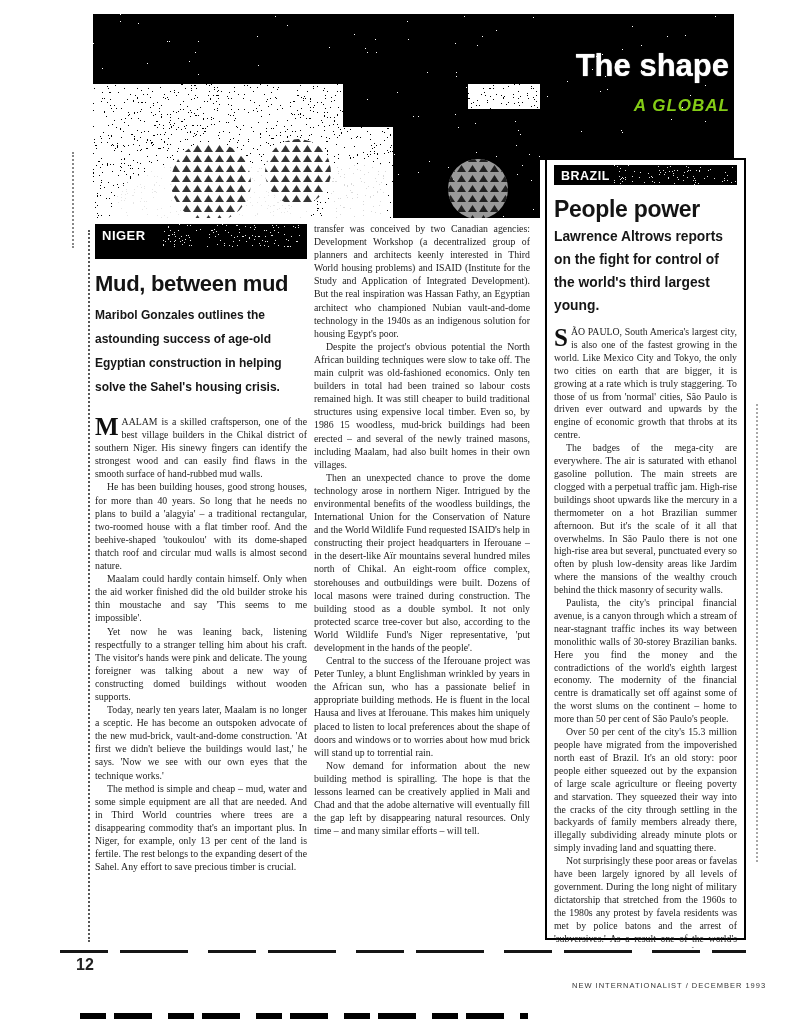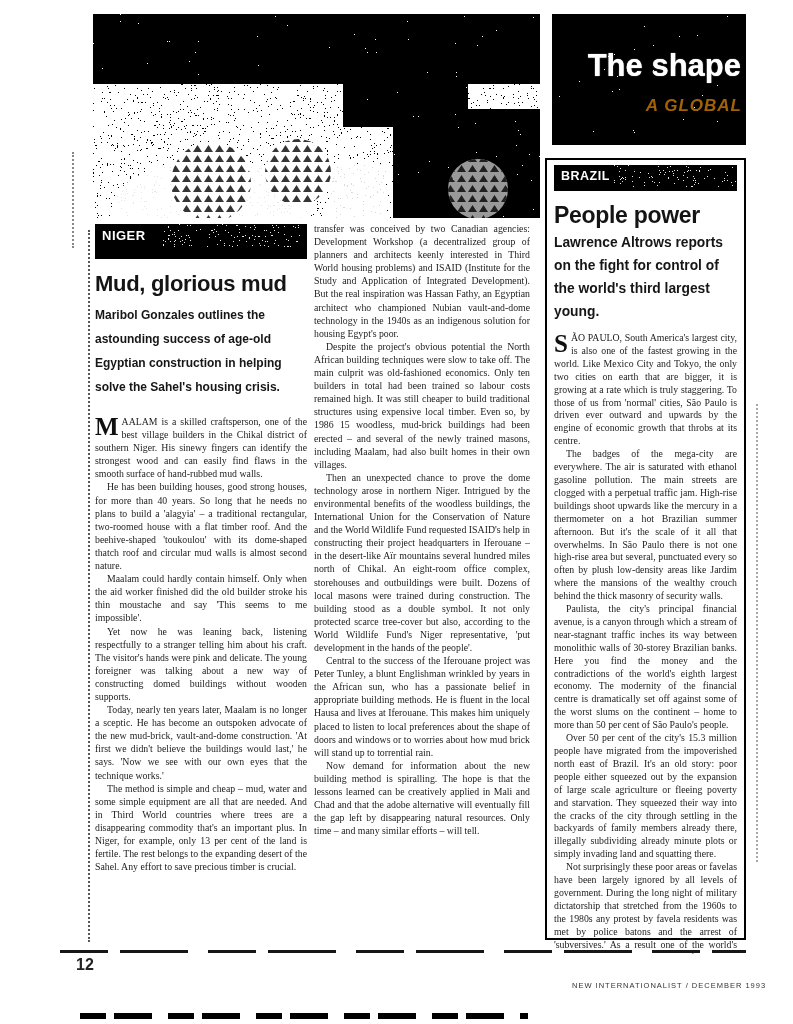--- a/index.html
+++ b/index.html
@@ -1,25 +1,25 @@
 <!DOCTYPE html>
 <html lang="en"><head>
 <meta charset="utf-8">
 <style>
   html,body{margin:0;padding:0;background:#9a9a9a;}
   #page{position:relative;width:793px;height:1024px;background:#ffffff;margin:0 auto;
         font-family:"Liberation Serif",serif;color:#1b1b1b;overflow:hidden;}
 
   
   .photo{position:absolute;left:93px;top:14px;width:447px;height:204px;overflow:hidden;}
-  .masthead{position:absolute;left:552px;top:14px;width:194px;height:131px;background:#000;overflow:hidden;}
+  .masthead{position:absolute;left:540px;top:14px;width:194px;height:146px;background:#000;overflow:hidden;}
   .mh-title{position:absolute;right:5px;top:34px;font-family:"Liberation Sans",sans-serif;
             font-weight:bold;font-size:31px;color:#fff;white-space:nowrap;text-shadow:0 0 1px #fff;}
   .mh-sub{position:absolute;right:4px;top:82px;font-family:"Liberation Sans",sans-serif;
-          font-weight:bold;font-style:italic;font-size:17px;color:#a16207;white-space:nowrap;letter-spacing:1px;}
+          font-weight:bold;font-style:italic;font-size:17px;color:#84cc16;white-space:nowrap;letter-spacing:1px;}
 
   
   .vrule{position:absolute;left:88px;top:230px;height:712px;border-left:2px dotted #3a3a3a;opacity:.85;}
   .margin-credit{position:absolute;left:72px;top:152px;height:96px;border-left:2px dotted #555;opacity:.7;}
   .right-noise{position:absolute;left:756px;top:404px;height:458px;border-left:2px dotted #6d6d6d;opacity:.6;}
 
   
   .col{position:absolute;}
   .col1{left:95px;top:224px;width:212px;}
   .col2{left:314px;top:222px;width:216px;}
@@ -40,21 +40,21 @@
   .body p.lead{text-indent:0;}
   .cont p:first-child{text-indent:0;}
   .dropcap{float:left;font-size:25px;line-height:22px;font-weight:bold;padding:1px 3px 0 0;color:#101010;}
   .col1 .body{height:506px;margin-top:4px;}
   .col2 .body{height:728px;}
 
   
   .bbox{position:absolute;left:545px;top:158px;width:201px;height:782px;border:2px solid #000;
         box-sizing:border-box;background:#fff;}
   .bbox-inner{padding:5px 7px 0 7px;}
-  .bbox .kicker{height:26px;line-height:22px;font-size:12.5px;}
+  .bbox .kicker{height:20px;line-height:22px;font-size:12.5px;}
   .bbox h1.headline{font-size:23px;margin:11px 0 1px 0;}
   .bbox .standfirst{font-size:13.8px;line-height:23px;margin:2px 0 9px 0;}
   .bbox .body{height:622px;line-height:12.9px;}
 
   
   .footrule{position:absolute;left:60px;top:950px;width:686px;height:3px;
             background:repeating-linear-gradient(90deg,#161616 0 48px,transparent 48px 60px,#161616 60px 128px,transparent 128px 148px);}
   .pagenum{position:absolute;left:76px;top:956px;font-family:"Liberation Sans",sans-serif;
            font-size:16px;font-weight:bold;color:#222;}
   .credit{position:absolute;left:572px;top:962px;font-family:"Liberation Sans",sans-serif;
@@ -145,21 +145,21 @@
               <feFuncR type="discrete" tableValues="0 0 1"></feFuncR>
               <feFuncG type="discrete" tableValues="0 0 1"></feFuncG>
               <feFuncB type="discrete" tableValues="0 0 1"></feFuncB>
               <feFuncA type="discrete" tableValues="1"></feFuncA>
             </feComponentTransfer>
           </filter>
         </defs>
         <rect width="145" height="23" filter="url(#fK1)"></rect>
       </svg>
     </div>
-    <h1 class="headline">Mud, glorious mud</h1>
+    <h1 class="headline">Mud, between mud</h1>
     <p class="standfirst">Maribol Gonzales outlines the astounding success of age-old Egyptian construction in helping solve the Sahel's housing crisis.</p>
     <div class="body">
       <p class="lead"><span class="dropcap">M</span><span>AALAM is a skilled craftsperson, one of the best village builders in the Chikal district of southern Niger. His sinewy fingers can identify the strongest wood and can easily find flaws in the smooth surface of hand-rubbed mud walls.</span></p>
       <div>
           <p>He has been building houses, good strong houses, for more than 40 years. So long that he needs no plans to build a 'alagyia' – a traditional rectangular, two-roomed house with a flat timber roof. And the beehive-shaped 'toukoulou' with its dome-shaped thatch roof and circular mud walls is almost second nature.</p>
           <p>Maalam could hardly contain himself. Only when the aid worker finished did the old builder stroke his thin moustache and say 'This seems to me impossible'.</p>
           <p>Yet now he was leaning back, listening respectfully to a stranger telling him about his craft. The visitor's hands were pink and delicate. The young foreigner was talking about a new way of constructing domed buildings without wooden supports.</p>
           <p>Today, nearly ten years later, Maalam is no longer a sceptic. He has become an outspoken advocate of the new mud-brick, vault-and-dome construction. 'At first we didn't believe the buildings would last,' he says. 'Now we see with our own eyes that the technique works.'</p>
           <p>The method is simple and cheap – mud, water and some simple equipment are all that are needed. And in Third World countries where trees are a disappearing commodity that's an important plus. In Niger, for example, only 13 per cent of the land is fertile. The rest belongs to the expanding desert of the Sahel. Any effort to save precious timber is crucial.</p>
         </div>

